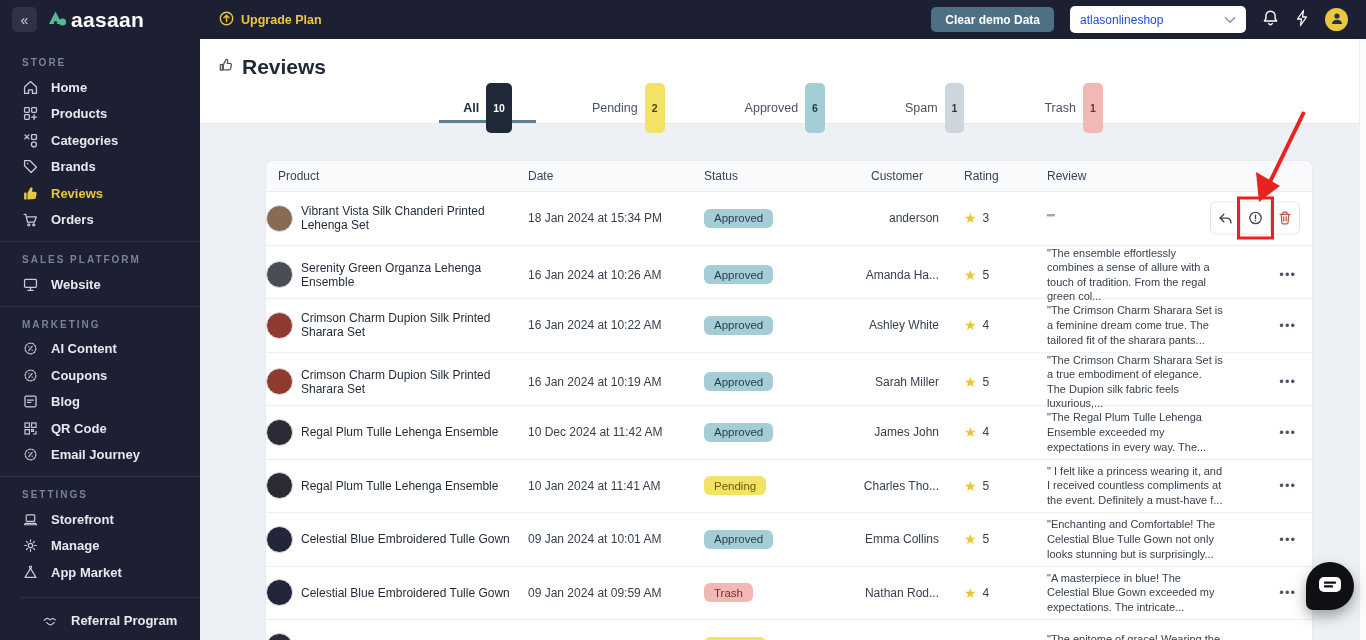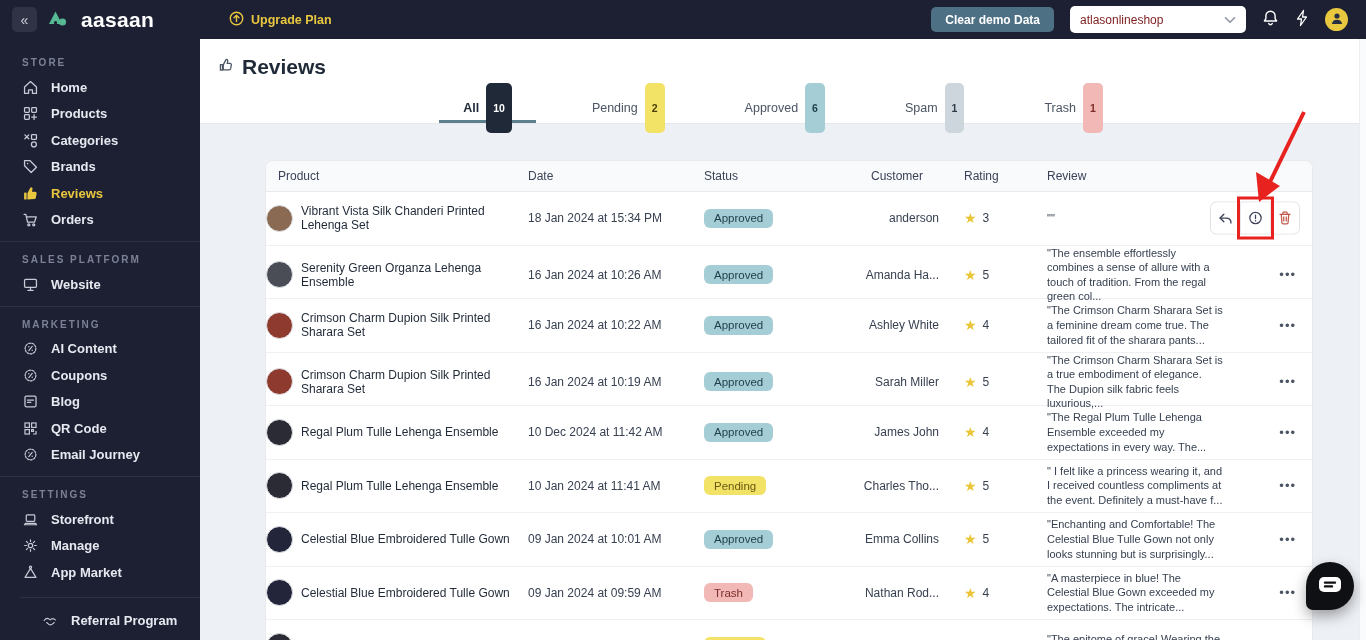--- a/index.html
+++ b/index.html
@@ -5,30 +5,30 @@
   * { margin:0; padding:0; box-sizing:border-box; }
   html,body { width:1366px; height:640px; overflow:hidden; background:#edf0f5;
     font-family:"Liberation Sans", sans-serif; }
 
   
   .topbar { position:fixed; top:0; left:0; width:1366px; height:39px; background:#1d2033;
     display:flex; align-items:center; z-index:30; }
   .collapse-btn { width:25px; height:25px; margin-left:12px; background:#2f3345; border:none;
     border-radius:5px; color:#cfd3de; font-size:14px; cursor:pointer; display:flex;
     align-items:center; justify-content:center; }
-  .brand { display:flex; align-items:center; gap:12px; margin-left:12px; }
+  .brand { display:flex; align-items:center; gap:2px; margin-left:12px; }
   .brand-name { color:#ffffff; font-size:21px; font-weight:bold; letter-spacing:.3px; }
   .upgrade { display:flex; align-items:center; gap:7px; margin-left:75px; color:#e9c73f;
     font-size:12.5px; font-weight:bold; cursor:pointer; }
   .topbar-right { margin-left:auto; display:flex; align-items:center; gap:16px; margin-right:18px; }
   .clear-demo { background:#4e7084; color:#fff; border:none; border-radius:5px; height:25px;
     padding:0 14px; font-size:12px; font-weight:bold; cursor:pointer; }
   .shop-select { width:176px; height:27px; background:#fff; border-radius:5px; display:flex;
     align-items:center; justify-content:space-between; padding:0 10px; cursor:pointer; }
-  .shop-select span { font-size:12px; color:#7f1d1d; }
+  .shop-select span { font-size:12px; color:#1d4ed8; }
   .chev { color:#8b93a5; font-size:11px; }
   .icon-btn { background:none; border:none; cursor:pointer; display:flex; align-items:center; }
   .avatar-btn { width:23px; height:23px; border-radius:50%; background:#e9c73f; border:none;
     display:flex; align-items:center; justify-content:center; cursor:pointer; }
 
   
   .sidebar { position:fixed; top:39px; left:0; width:200px; height:601px; background:#1d2033;
     display:flex; flex-direction:column; padding-top:8px; z-index:20; }
   .section-label { color:#7c8196; font-size:10px; letter-spacing:2px; font-weight:bold;
     padding:10px 0 6px 22px; }

